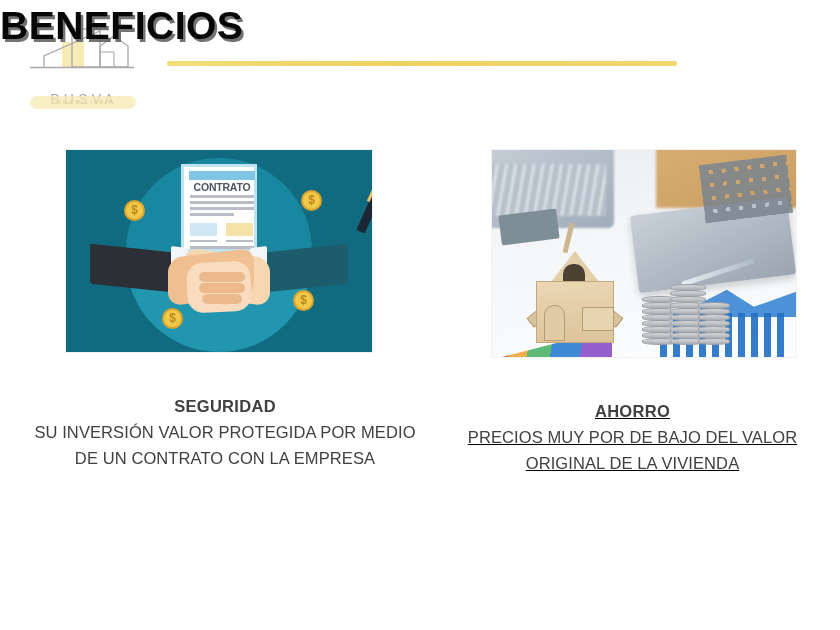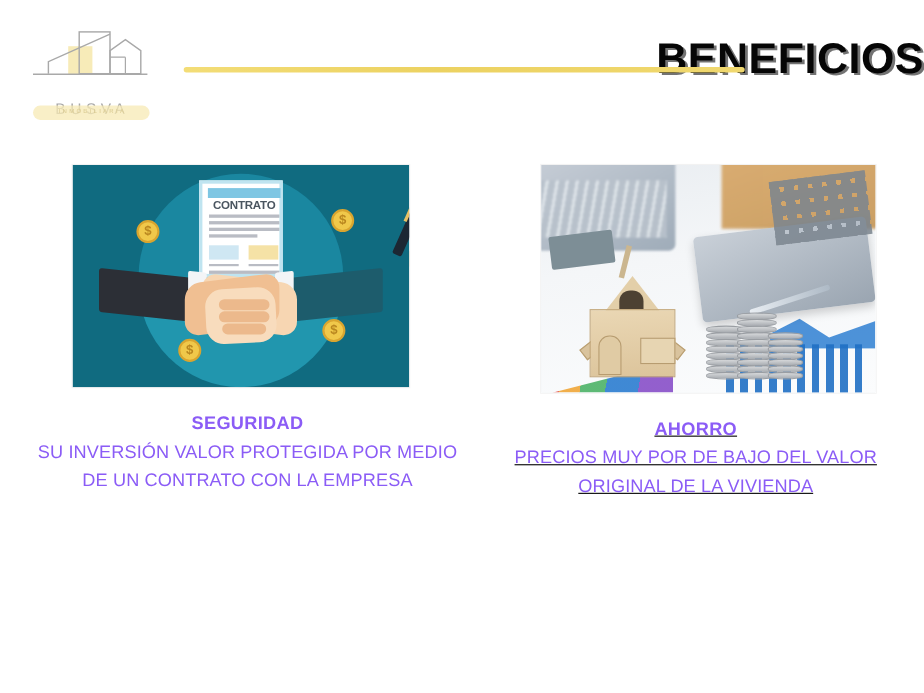--- a/index.html
+++ b/index.html
@@ -65,23 +65,23 @@
     letter-spacing: 2.1px;
     color: #d9c98f;
     line-height: 11px;
     text-indent: 2px;
   }
 
   
   #title {
     position: absolute;
     left: 0;
-    top: 32px;
+    top: 4px;
     width: 840px;
-    text-align: right;
+    text-align: left;
     font-size: 39px;
     font-weight: bold;
     color: #060606;
     letter-spacing: .5px;
     text-shadow: 2.5px 2.5px 0.5px rgba(90,90,90,.85);
   }
   #title-rule {
     position: absolute;
     left: 167px;
     top: 61px;
@@ -295,21 +295,21 @@
     background:#2f7fd1; opacity:.85;
     clip-path: polygon(0 60%,28% 20%,56% 70%,100% 26%,100% 100%,0 100%);
   }
   .p-pen {
     position:absolute; right:40px; top:120px; width:76px; height:5px;
     background:linear-gradient(90deg,#e8edf2,#aebac6);
     transform: rotate(-18deg); border-radius:2px;
   }
 
   
-  .caption { margin-top: 20px; text-align:center; color:#8b5cf6; }
+  .caption { margin-top: 41px; text-align:center; color:#404040; }
   .cap-title { font-size:16.5px; font-weight:bold; letter-spacing:.3px; line-height:26px; }
   .cap-body  { font-size:16.5px; font-weight:400; line-height:26px; letter-spacing:.1px; }
 </style>
 </head>
 <body>
 
 <div id="slide">
 
   <div id="logo">
     <svg id="logo-mark" viewBox="0 0 120 56">

